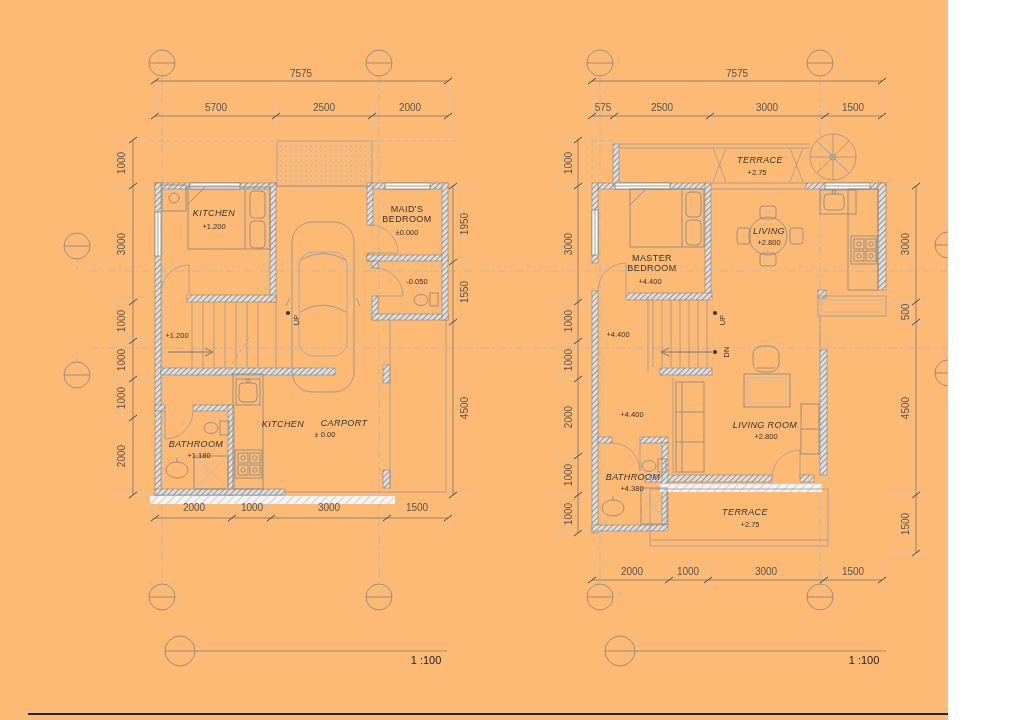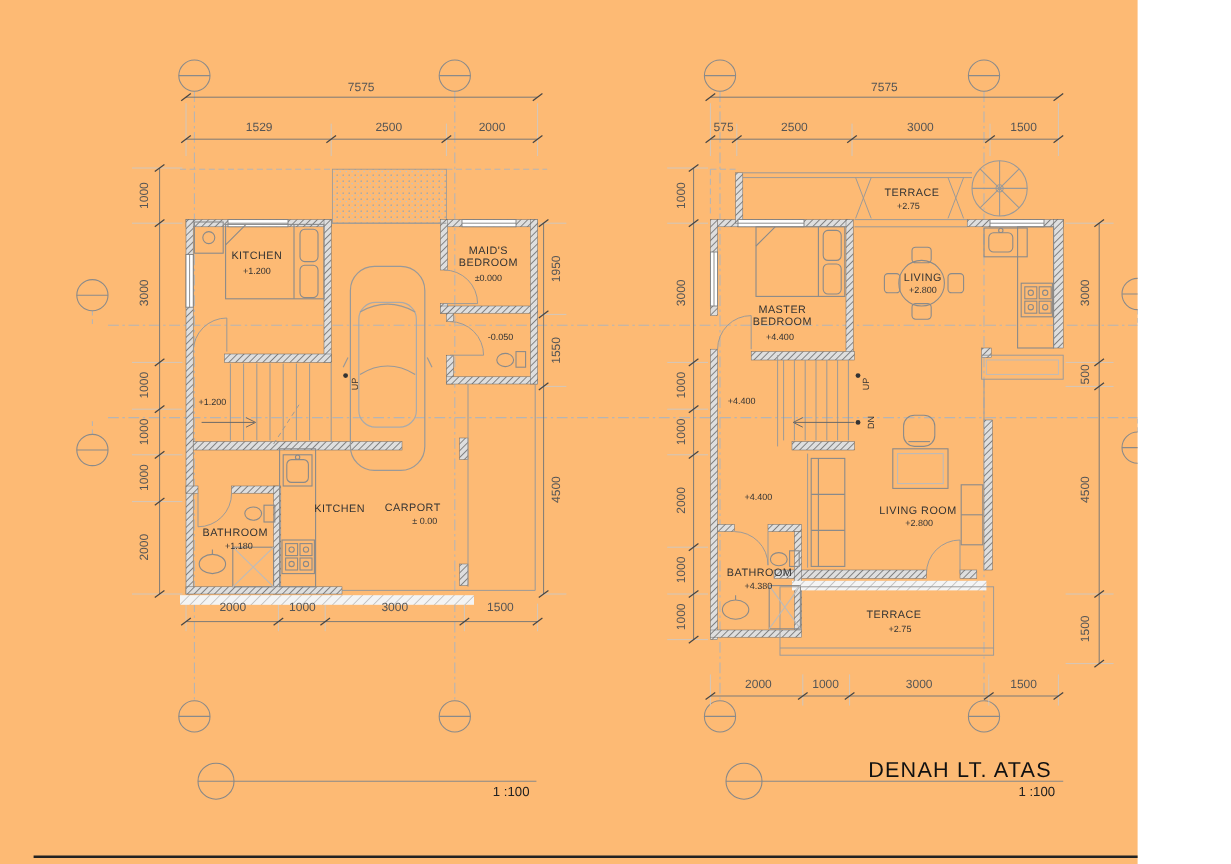--- a/index.html
+++ b/index.html
@@ -3,21 +3,21 @@
 <meta charset="utf-8">
 <style>
   html,body{margin:0;padding:0;background:#fff;}
   #sheet{position:relative;width:948px;height:720px;background:#fdba74;overflow:hidden;
          font-family:"Liberation Sans",sans-serif;}
   #plans-svg{position:absolute;left:0;top:0;}
   .lb{position:absolute;transform:translate(-50%,-50%);white-space:nowrap;color:#444;
       font-family:"Liberation Sans",sans-serif;}
   .dim{font-size:10px;color:#555;}
   .vdim{font-size:10px;color:#555;transform:translate(-50%,-50%) rotate(-90deg);}
-  .room{font-size:9px;color:#333;letter-spacing:.4px;}
+  .room{font-size:9px;color:#333;letter-spacing:.4px;font-style:italic;}
   .roomw{font-size:9px;color:#333;letter-spacing:.4px;white-space:normal;width:70px;
          text-align:center;line-height:1.15;}
   .lvl{font-size:7.5px;color:#333;}
   .vsm{font-size:7.5px;color:#333;transform:translate(-50%,-50%) rotate(-90deg);}
   .ttl{font-size:18px;color:#111;letter-spacing:1px;}
   .scl{font-size:11px;color:#222;}
   .big{font-size:34px;color:#111;letter-spacing:2px;}
 </style>
 </head>
 <body>
@@ -319,21 +319,21 @@
   <g stroke="#888" stroke-width="0.9" fill="none">
     <line x1="165" y1="651" x2="447" y2="651"></line>
     <circle cx="180" cy="651" r="15"></circle>
     <line x1="605" y1="651" x2="886" y2="651"></line>
     <circle cx="620" cy="651" r="15"></circle>
   </g>
   <line x1="28" y1="714" x2="1000" y2="714" stroke="#222" stroke-width="2"></line>
 </svg>
 
 <span class="lb dim" style="left:301px;top:73px">7575</span>
-<span class="lb dim" style="left:216px;top:107px">1529</span>
+<span class="lb dim" style="left:216px;top:107px">5700</span>
 <span class="lb dim" style="left:324px;top:107px">2500</span>
 <span class="lb dim" style="left:410px;top:107px">2000</span>
 <span class="lb dim" style="left:194px;top:507px">2000</span>
 <span class="lb dim" style="left:252px;top:507px">1000</span>
 <span class="lb dim" style="left:329px;top:507px">3000</span>
 <span class="lb dim" style="left:417px;top:507px">1500</span>
 <span class="lb vdim" style="left:121px;top:163px">1000</span>
 <span class="lb vdim" style="left:121px;top:244px">3000</span>
 <span class="lb vdim" style="left:121px;top:321px">1000</span>
 <span class="lb vdim" style="left:121px;top:360px">1000</span>
@@ -346,21 +346,21 @@
 <span class="lb lvl" style="left:214px;top:226px">+1.200</span>
 <span class="lb roomw" style="left:407px;top:214px">MAID'S BEDROOM</span>
 <span class="lb lvl" style="left:407px;top:232px">±0.000</span>
 <span class="lb lvl" style="left:417px;top:281px">-0.050</span>
 <span class="lb lvl" style="left:177px;top:335px">+1.200</span>
 <span class="lb vsm" style="left:296px;top:320px">UP</span>
 <span class="lb room" style="left:196px;top:444px">BATHROOM</span>
 <span class="lb lvl" style="left:199px;top:455px">+1.180</span>
 <span class="lb room" style="left:283px;top:424px">KITCHEN</span>
 <span class="lb room" style="left:344px;top:423px">CARPORT</span>
-<span class="lb lvl" style="left:354px;top:434px">± 0.00</span>
+<span class="lb lvl" style="left:325px;top:434px">± 0.00</span>
 
 <span class="lb dim" style="left:737px;top:73px">7575</span>
 <span class="lb dim" style="left:603px;top:107px">575</span>
 <span class="lb dim" style="left:662px;top:107px">2500</span>
 <span class="lb dim" style="left:767px;top:107px">3000</span>
 <span class="lb dim" style="left:853px;top:107px">1500</span>
 <span class="lb dim" style="left:632px;top:571px">2000</span>
 <span class="lb dim" style="left:688px;top:571px">1000</span>
 <span class="lb dim" style="left:766px;top:571px">3000</span>
 <span class="lb dim" style="left:853px;top:571px">1500</span>
@@ -386,16 +386,15 @@
 <span class="lb vsm" style="left:722px;top:320px">UP</span>
 <span class="lb vsm" style="left:726px;top:352px">DN</span>
 <span class="lb room" style="left:765px;top:425px">LIVING ROOM</span>
 <span class="lb lvl" style="left:766px;top:436px">+2.800</span>
 <span class="lb room" style="left:633px;top:477px">BATHROOM</span>
 <span class="lb lvl" style="left:632px;top:488px">+4.380</span>
 <span class="lb room" style="left:745px;top:512px">TERRACE</span>
 <span class="lb lvl" style="left:750px;top:524px">+2.75</span>
 
 <span class="lb scl" style="left:426px;top:660px">1 :100</span>
-<span class="lb ttl" style="left:800px;top:642px">DENAH LT. ATAS</span>
 <span class="lb scl" style="left:864px;top:660px">1 :100</span>
 
 </div>
 
 </body></html>

